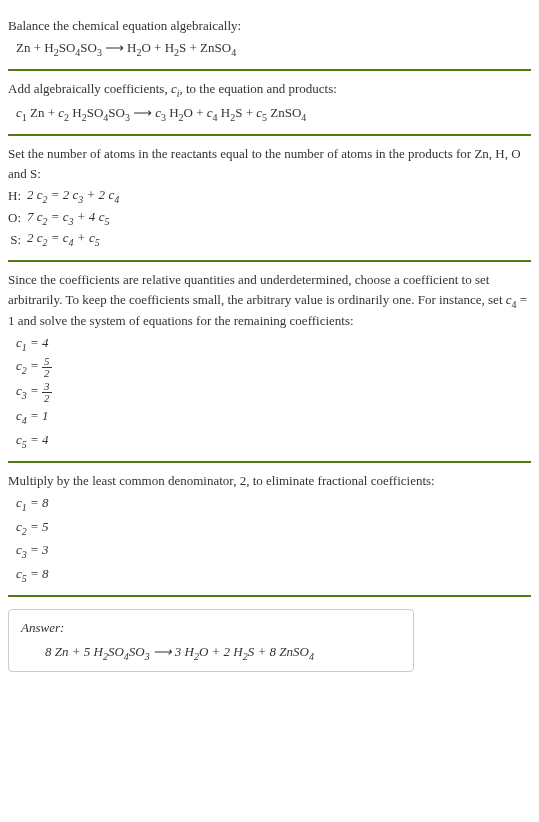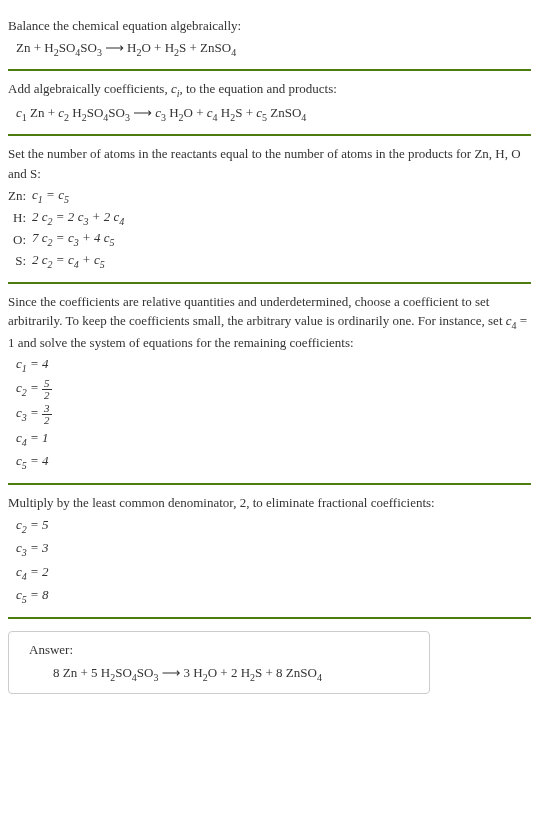--- a/index.html
+++ b/index.html
@@ -52,24 +52,25 @@
       border-bottom: 1px solid #333;
       padding: 0 2px;
     }
     .frac .den {
       display: block;
       padding: 0 2px;
     }
     .answer-box {
       border: 1px solid #ccc;
       border-radius: 4px;
-      padding: 8px 20px;
+      padding: 8px 12px;
       margin-top: 4px;
       display: inline-block;
       min-width: 380px;
+      font-style: italic;
     }
     .answer-label {
       font-size: 13px;
       margin-bottom: 4px;
     }
     .answer-eq {
       padding-left: 24px;
     }
     .arrow {
       font-family: sans-serif;
@@ -92,24 +93,20 @@
   </div>
   <div class="eq-line">
     <span class="ital">c</span><sub>1</sub> Zn + <span class="ital">c</span><sub>2</sub> H<sub>2</sub>SO<sub>4</sub>SO<sub>3</sub> <span class="arrow">⟶</span> <span class="ital">c</span><sub>3</sub> H<sub>2</sub>O + <span class="ital">c</span><sub>4</sub> H<sub>2</sub>S + <span class="ital">c</span><sub>5</sub> ZnSO<sub>4</sub>
   </div>
 </div>
 
 <div class="section">
   <div>Set the number of atoms in the reactants equal to the number of atoms in the products for Zn, H, O and S:</div>
   <table class="table-atoms">
     <tbody>
-        <tr>
-      <td>Zn:</td>
-      <td><span class="ital">c</span><sub>1</sub> = <span class="ital">c</span><sub>5</sub></td>
-    </tr>
     <tr>
       <td>H:</td>
       <td>2 <span class="ital">c</span><sub>2</sub> = 2 <span class="ital">c</span><sub>3</sub> + 2 <span class="ital">c</span><sub>4</sub></td>
     </tr>
     <tr>
       <td>O:</td>
       <td>7 <span class="ital">c</span><sub>2</sub> = <span class="ital">c</span><sub>3</sub> + 4 <span class="ital">c</span><sub>5</sub></td>
     </tr>
     <tr>
       <td>S:</td>
@@ -129,23 +126,23 @@
   </div>
   <div class="eq-line ital">
     <span>c</span><sub>3</sub> = <span class="frac"><span class="num">3</span><span class="den">2</span></span>
   </div>
   <div class="eq-line ital"><span>c</span><sub>4</sub> = 1</div>
   <div class="eq-line ital"><span>c</span><sub>5</sub> = 4</div>
 </div>
 
 <div class="section">
   <div>Multiply by the least common denominator, 2, to eliminate fractional coefficients:</div>
+  <div class="eq-line ital"><span>c</span><sub>1</sub> = 8</div>
   <div class="eq-line ital"><span>c</span><sub>2</sub> = 5</div>
   <div class="eq-line ital"><span>c</span><sub>3</sub> = 3</div>
-  <div class="eq-line ital"><span>c</span><sub>4</sub> = 2</div>
   <div class="eq-line ital"><span>c</span><sub>5</sub> = 8</div>
 </div>
 
 <div class="section">
   <div class="answer-box">
     <div class="answer-label">Answer:</div>
     <div class="answer-eq">
       8 Zn + 5 H<sub>2</sub>SO<sub>4</sub>SO<sub>3</sub> <span class="arrow">⟶</span> 3 H<sub>2</sub>O + 2 H<sub>2</sub>S + 8 ZnSO<sub>4</sub>
     </div>
   </div>

